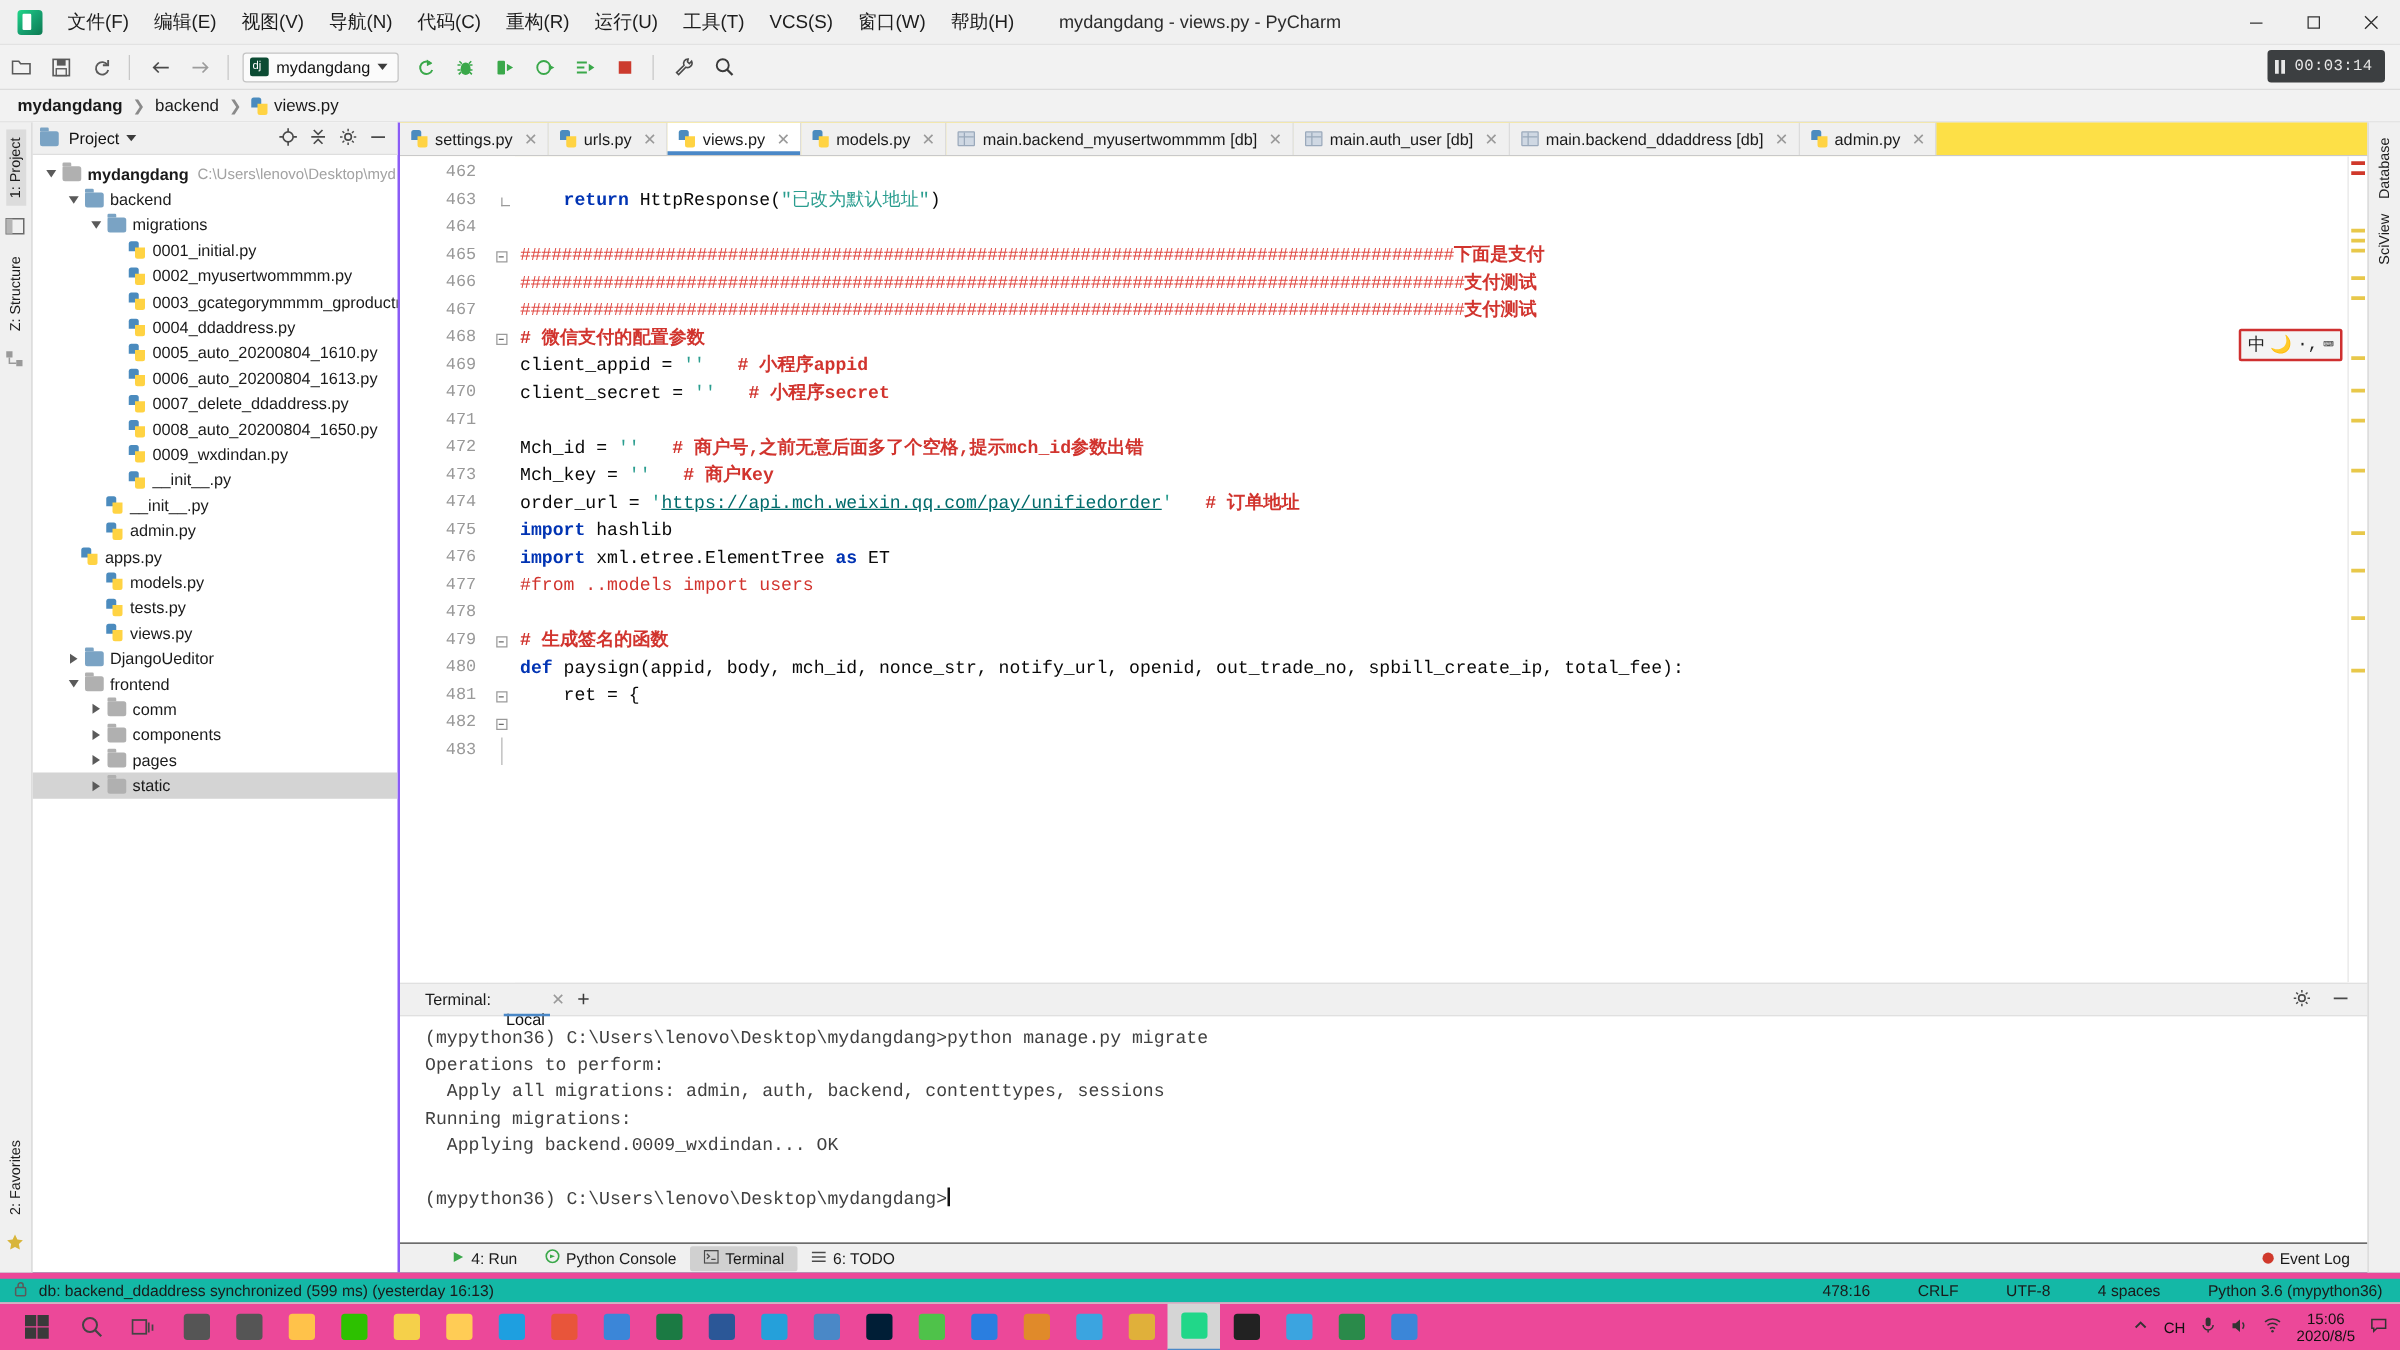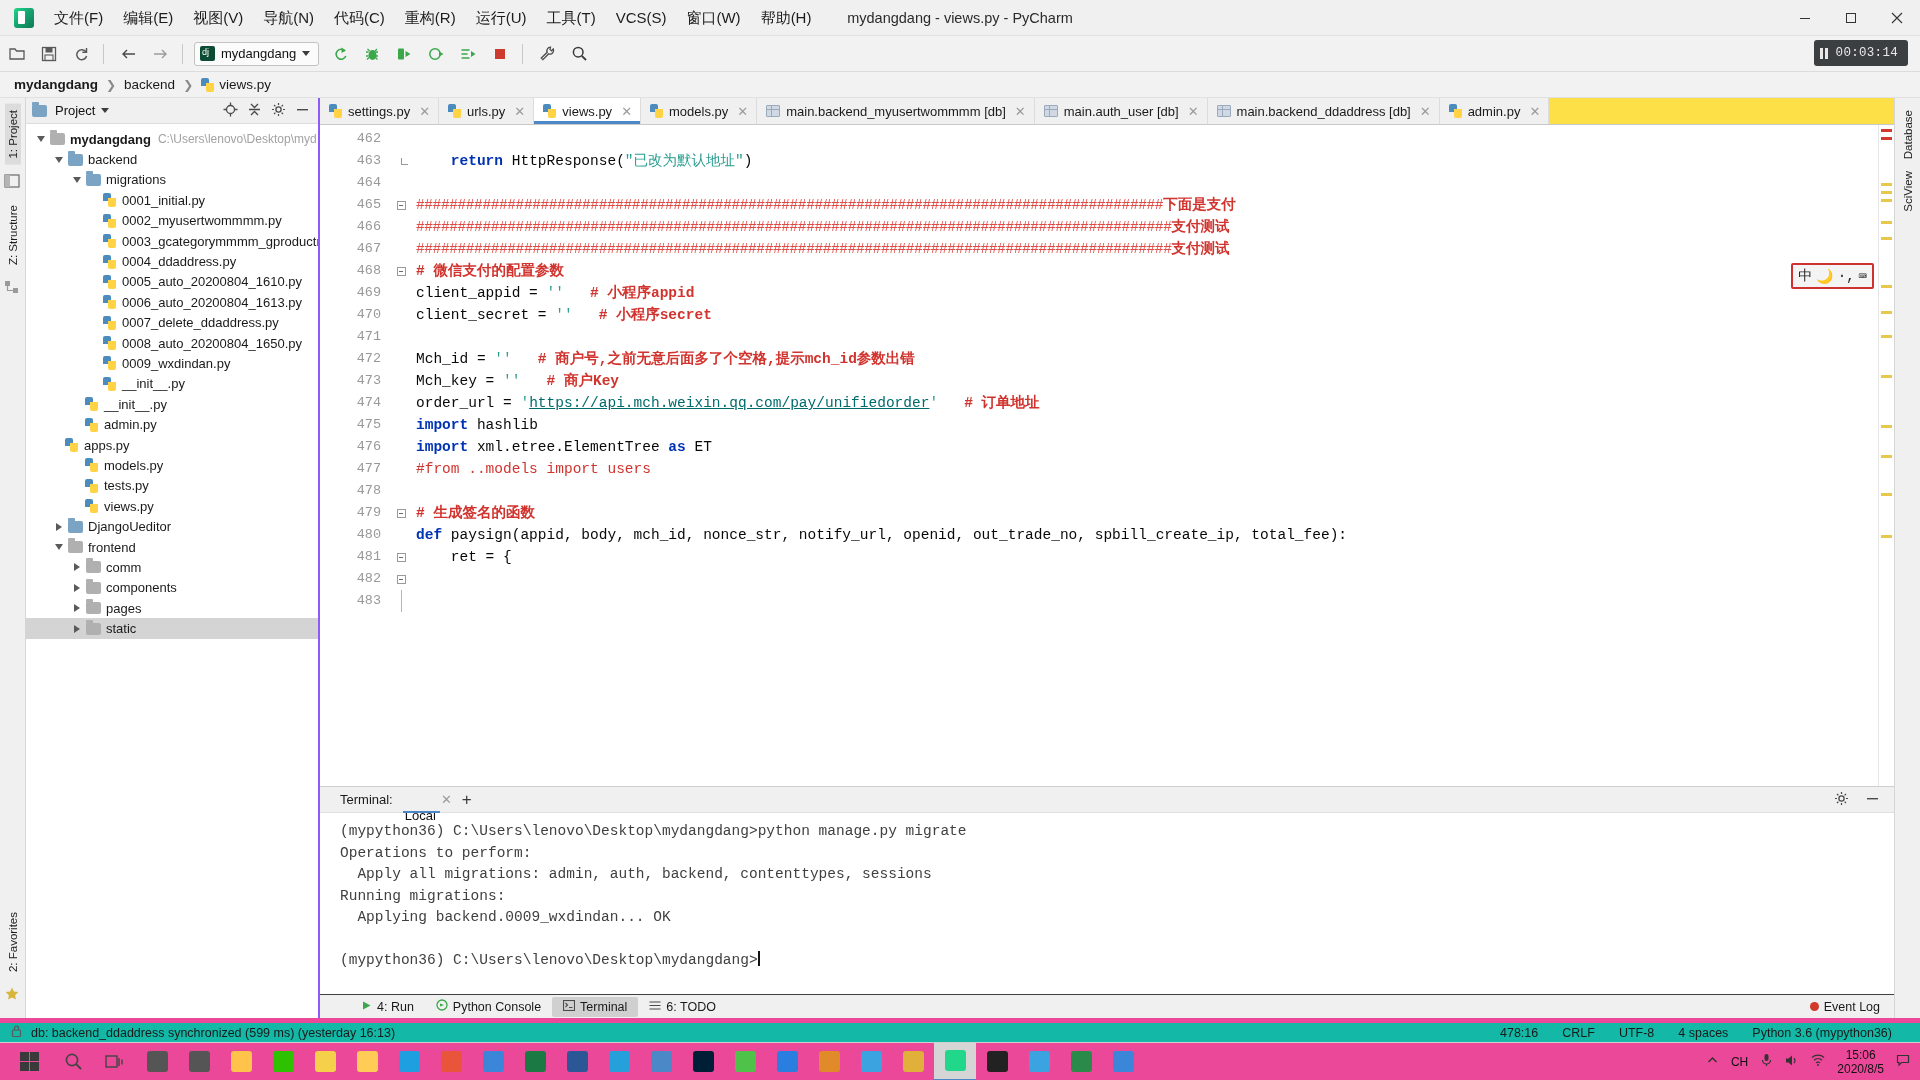--- a/index.html
+++ b/index.html
@@ -216,21 +216,21 @@
   .twbtn.sel{ background:#d0d0d0; border-radius:2px; }
   .tw-right{ margin-left:auto; display:flex; align-items:center; gap:6px; padding-right:14px; }
   .evtlog{ display:flex;align-items:center;gap:5px;font-size:12.5px;color:#1a1a1a; }
   .red-dot{ width:9px;height:9px;border-radius:50%;background:#d0392b; }
 
   
   .statusbar{
     height:24px; flex:0 0 24px; background:#14b8a6; display:flex; align-items:center;
     border-top:5px solid #ec4899; font-size:12.5px; color:#1a1a1a; padding-left:10px; gap:8px;
   }
-  .sb-right{ margin-left:auto; display:flex; gap:24px; padding-right:28px; }
+  .sb-right{ margin-left:auto; display:flex; gap:38px; padding-right:14px; }
   .sb-item{ cursor:default; }
 
   
   .taskbar{
     height:38px; flex:0 0 38px; background:#ec4899; display:flex; align-items:center;
     border-top:1px solid #cfcfcf; padding-left:6px; gap:0;
   }
   .tb-item{ width:42px;height:38px; display:flex;align-items:center;justify-content:center; }
   .tb-item.act{ background:#d5d5d5; border-bottom:2px solid #4a88c7; }
   .sq{ width:21px;height:21px;border-radius:3px; }

